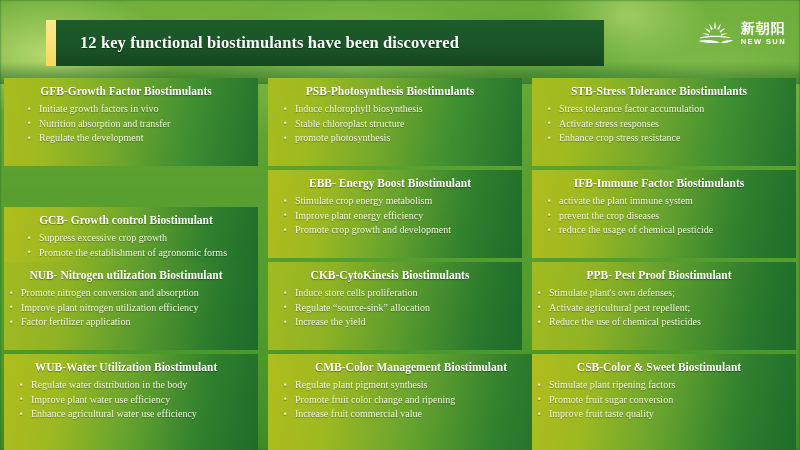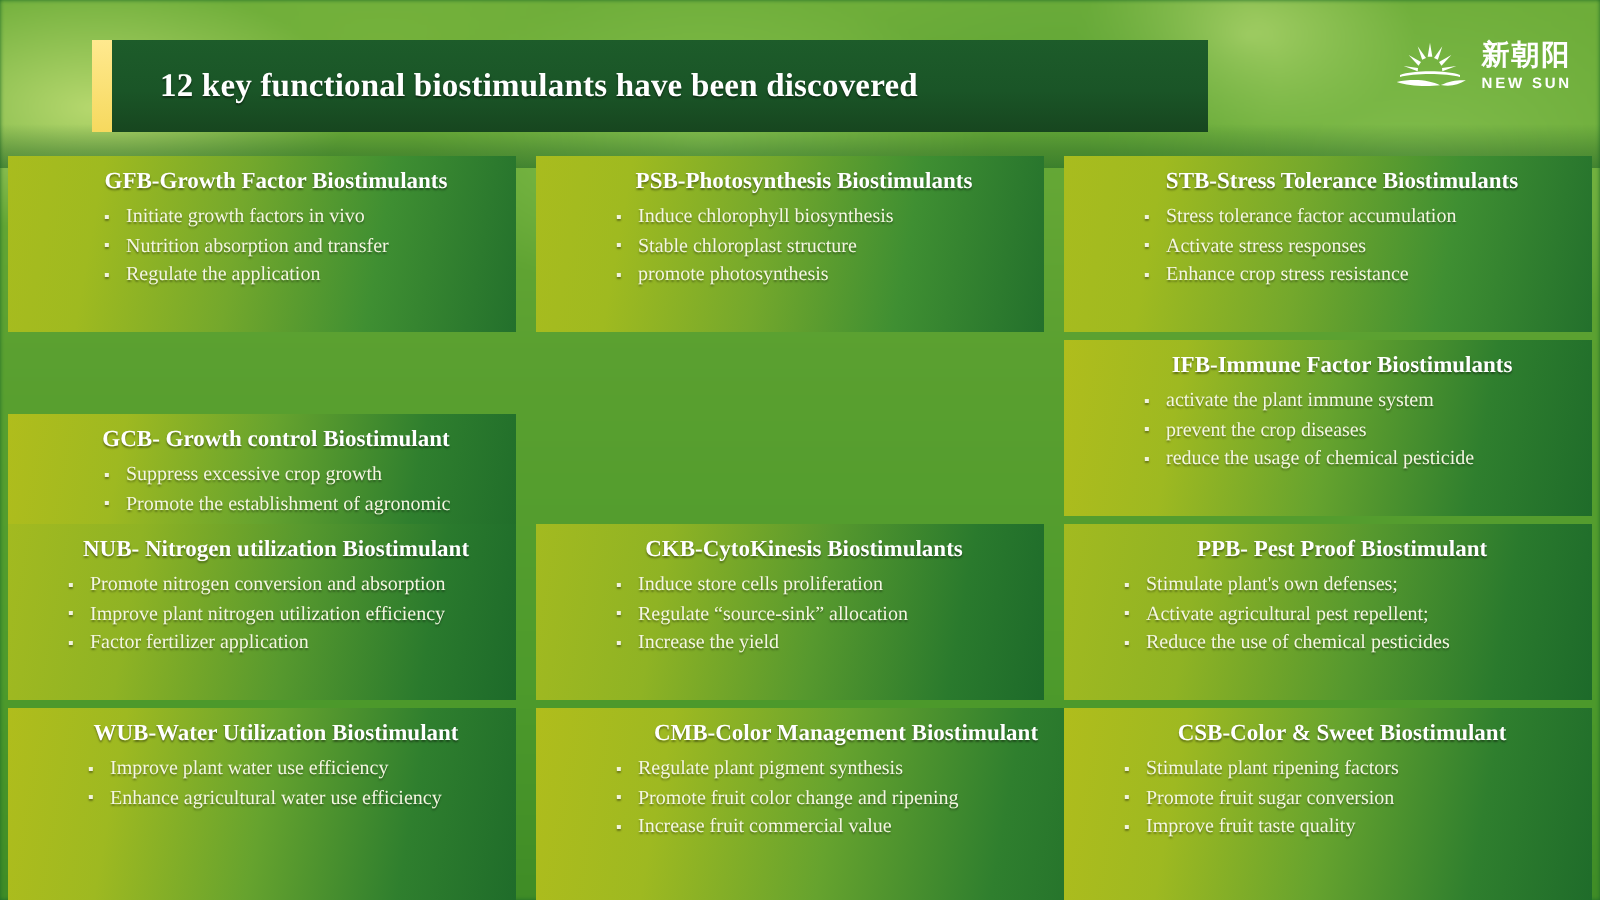--- a/index.html
+++ b/index.html
@@ -60,21 +60,21 @@
   .logo-en{
     color:#ffffff; font-size:7.5px; font-weight:bold;
     font-family:"Liberation Sans", sans-serif; letter-spacing:1.4px;
     margin-top:3px;
   }
 
   
   .grid{ position:absolute; left:0; top:78px; width:800px; height:372px; }
   .card{
     position:absolute; overflow:hidden;
-    padding:7px 10px 6px 24px;
+    padding:7px 10px 6px 0;
   }
   
   .g-yg{ background:linear-gradient(100deg,#a9bc1e 0%, #9fba20 18%, #74a82c 45%, #3f8f32 72%, #23702c 100%); }
   .g-yg2{ background:linear-gradient(100deg,#b0bd1c 0%, #9eb921 22%, #66a32e 50%, #2f7f2e 78%, #1f6c2a 100%); }
   .g-yg3{ background:linear-gradient(100deg,#a3ba20 0%, #8fb324 25%, #57992e 55%, #2a7a2d 82%, #1d6a2a 100%); }
 
   .card-title{
     color:#ffffff; font-weight:bold; font-size:11.5px;
     text-align:center; text-shadow:0 1px 1px rgba(0,0,0,.4);
     white-space:nowrap; margin-bottom:5px;
@@ -129,21 +129,21 @@
   </div>
 </div>
 
 <div class="grid">
 
   <div class="card g-yg" style="left:4px; top:0px; width:254px; height:88px;">
     <div class="card-title">GFB-Growth Factor Biostimulants</div>
     <ul class="bullets indent">
       <li>Initiate growth factors in vivo</li>
       <li>Nutrition absorption and transfer</li>
-      <li>Regulate the application</li>
+      <li>Regulate the development</li>
     </ul>
   </div>
 
   <div class="card g-yg" style="left:268px; top:0px; width:254px; height:88px;">
     <div class="card-title">PSB-Photosynthesis Biostimulants</div>
     <ul class="bullets indent2">
       <li>Induce chlorophyll biosynthesis</li>
       <li>Stable chloroplast structure</li>
       <li>promote photosynthesis</li>
     </ul>
@@ -160,20 +160,28 @@
 
   <div class="card g-yg2" style="left:4px; top:92px; width:254px; height:88px;margin-top:37px;">
     <div class="card-title">GCB- Growth control Biostimulant</div>
     <ul class="bullets indent">
       <li>Suppress excessive crop growth</li>
       <li>Promote the establishment of agronomic forms</li>
       <li>Improve quality and yield</li>
     </ul>
   </div>
 
+  <div class="card g-yg2" style="left:268px; top:92px; width:254px; height:88px;">
+    <div class="card-title">EBB- Energy Boost Biostimulant</div>
+    <ul class="bullets indent2">
+      <li>Stimulate crop energy metabolism</li>
+      <li>Improve plant energy efficiency</li>
+      <li>Promote crop growth and development</li>
+    </ul>
+  </div>
 
   <div class="card g-yg2" style="left:532px; top:92px; width:264px; height:88px;">
     <div class="card-title">IFB-Immune Factor Biostimulants</div>
     <ul class="bullets indent2">
       <li>activate the plant immune system</li>
       <li>prevent the crop diseases</li>
       <li>reduce the usage of chemical pesticide</li>
     </ul>
   </div>
 
@@ -200,20 +208,21 @@
     <ul class="bullets indent3">
       <li>Stimulate plant's own defenses;</li>
       <li>Activate agricultural pest repellent;</li>
       <li>Reduce the use of chemical pesticides</li>
     </ul>
   </div>
 
   <div class="card g-yg2" style="left:4px; top:276px; width:254px; height:96px;">
     <div class="card-title">WUB-Water Utilization Biostimulant</div>
     <ul class="bullets indent2">
+      <li>Regulate water distribution in the body</li>
       <li>Improve plant water use efficiency</li>
       <li>Enhance agricultural water use efficiency</li>
     </ul>
   </div>
 
   <div class="card g-yg2" style="left:268px; top:276px; width:296px; height:96px;">
     <div class="card-title">CMB-Color Management Biostimulant</div>
     <ul class="bullets indent2">
       <li>Regulate plant pigment synthesis</li>
       <li>Promote fruit color change and ripening</li>

